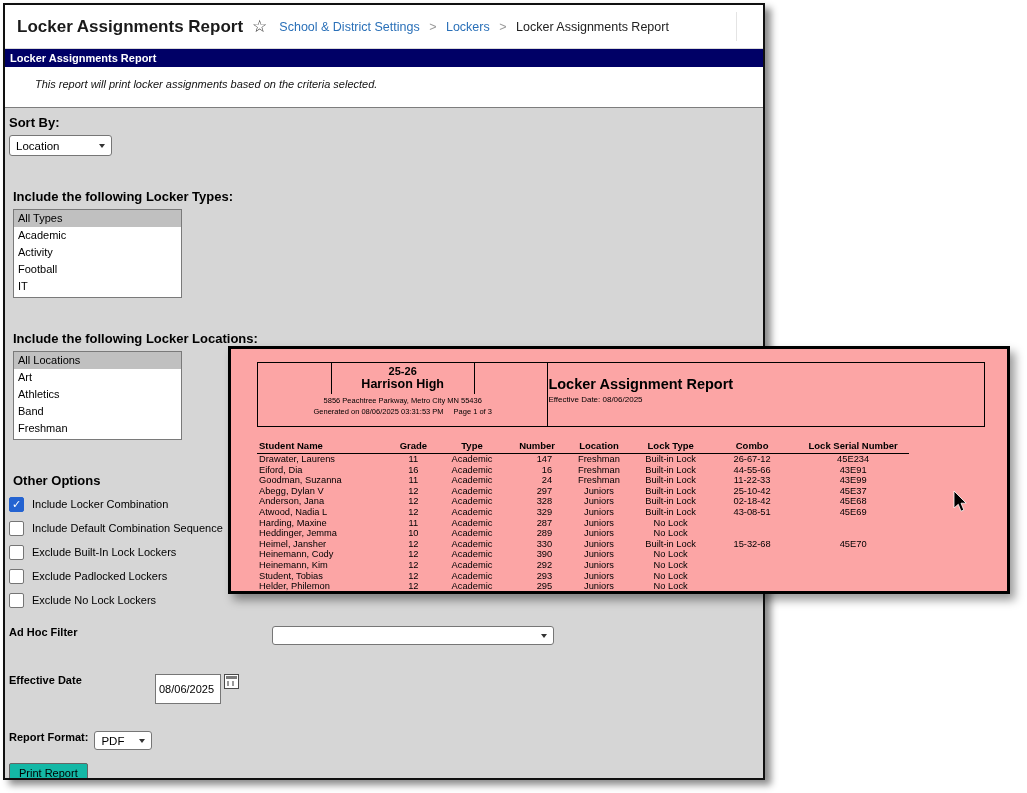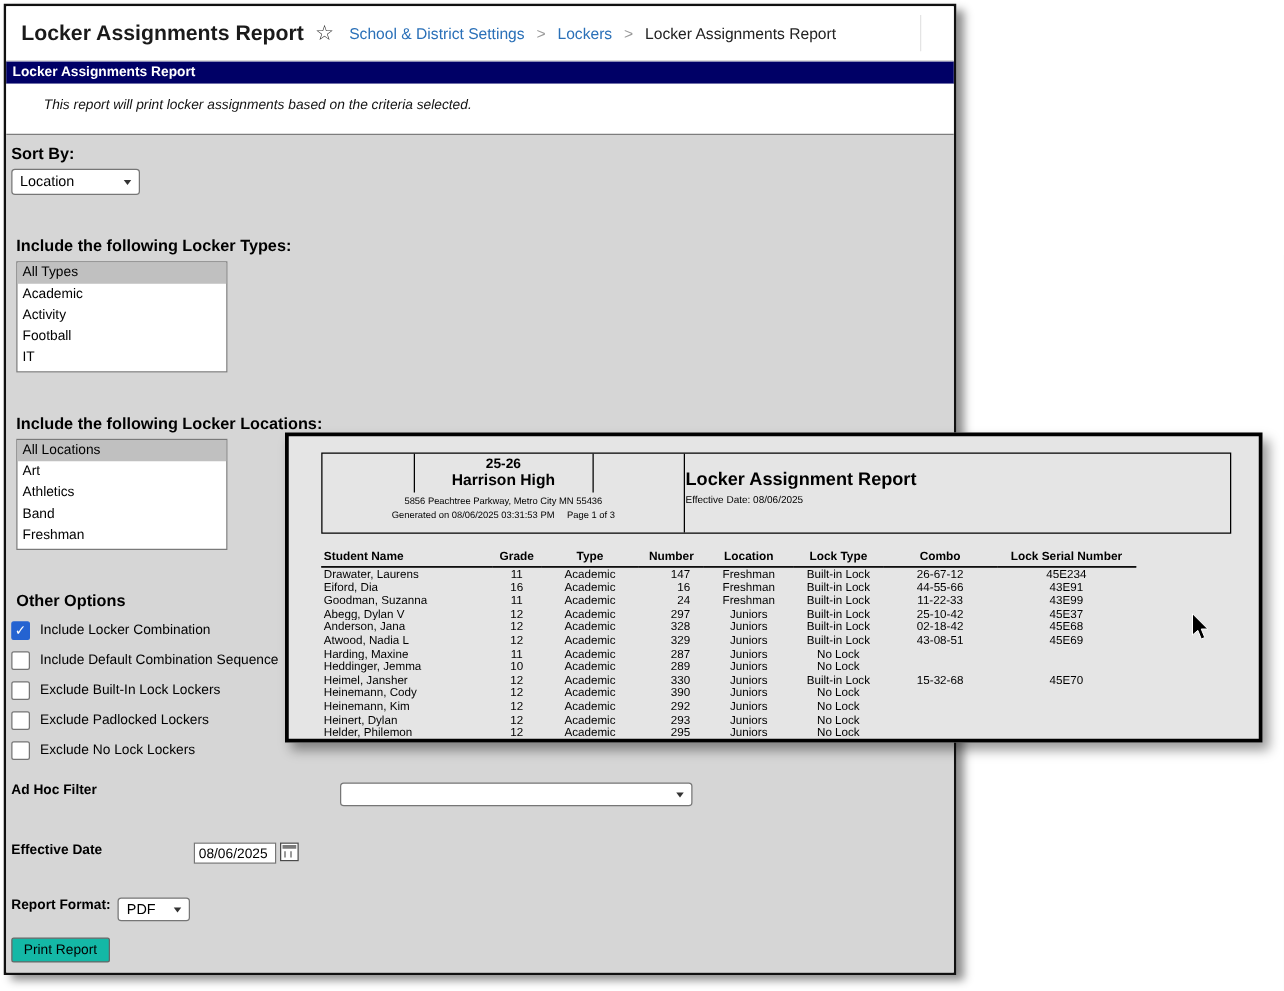--- a/index.html
+++ b/index.html
@@ -56,34 +56,34 @@
     color:transparent; font-size:11px; }
   .checkbox-row.checked .cbox { background:var(--checkbox-checked,#2463d1);
     border-color:var(--checkbox-checked,#2463d1); color:#fff; }
   .cbox::after { content:"\2713"; }
 
   .inline-row { display:flex; align-items:flex-start; }
   .inline-row.adhoc { margin-top:18px; }
   .inline-row.adhoc .field-label { flex:0 0 263px; }
   .inline-row.eff { margin-top:29px; }
   .inline-row.eff .field-label { flex:0 0 146px; }
-  .date-input { width:66px; height:17px; border:1px solid #767676; font-size:11px;
+  .date-input { width:66px; height:30px; border:1px solid #767676; font-size:11px;
     padding:0 3px; font-family:"Liberation Sans", sans-serif; }
   .cal-btn { width:15px; height:15px; border:1px solid #4a4a4a; background:#fff;
     display:inline-block; position:relative; margin-left:3px; cursor:pointer; }
   .cal-btn::before { content:""; position:absolute; left:1px; right:1px; top:1px; height:3px; background:#7a7a7a; }
   .cal-btn::after { content:""; position:absolute; left:2px; right:2px; top:6px; bottom:2px;
     background:repeating-linear-gradient(to right,#9a9a9a 0 2px,transparent 2px 5px); }
   .inline-row.fmt { margin-top:27px; }
   .print-btn { margin-top:13px; border:1px solid #666; background:#14b8a6; border-radius:2px;
     font-size:11px; padding:3px 9px; font-family:"Liberation Sans", sans-serif; cursor:pointer; }
 
   
   .popup { position:absolute; left:228px; top:346px; width:782px; height:248px;
-    background:#e5e5e5; border:3px solid #000; box-shadow:5px 6px 9px rgba(0,0,0,0.4);
+    background:#fca5a5; border:3px solid #000; box-shadow:5px 6px 9px rgba(0,0,0,0.4);
     padding:13px 22px 0 26px; overflow:hidden; z-index:10; }
 
   .rpt-header { display:flex; border:1px solid #000; height:65px; }
   .rpt-left { flex:0 0 40%; border-right:1px solid #000; display:flex; flex-direction:column;
     align-items:center; text-align:center; }
   .rpt-school-box { border-left:1px solid #000; border-right:1px solid #000;
     padding:2px 20px 3px; min-width:144px; }
   .rpt-year { font-size:11px; font-weight:bold; }
   .rpt-school { font-size:12.5px; font-weight:bold; }
   .rpt-address { font-size:7.5px; margin-top:2px; }
@@ -354,21 +354,21 @@
           <td>Heinemann, Kim</td>
           <td>12</td>
           <td>Academic</td>
           <td>292</td>
           <td>Juniors</td>
           <td>No Lock</td>
           <td></td>
           <td></td>
         </tr>
         <tr class="rpt-row">
-          <td>Heinert, Dylan</td>
+          <td>Student, Tobias</td>
           <td>12</td>
           <td>Academic</td>
           <td>293</td>
           <td>Juniors</td>
           <td>No Lock</td>
           <td></td>
           <td></td>
         </tr>
         <tr class="rpt-row">
           <td>Helder, Philemon</td>

